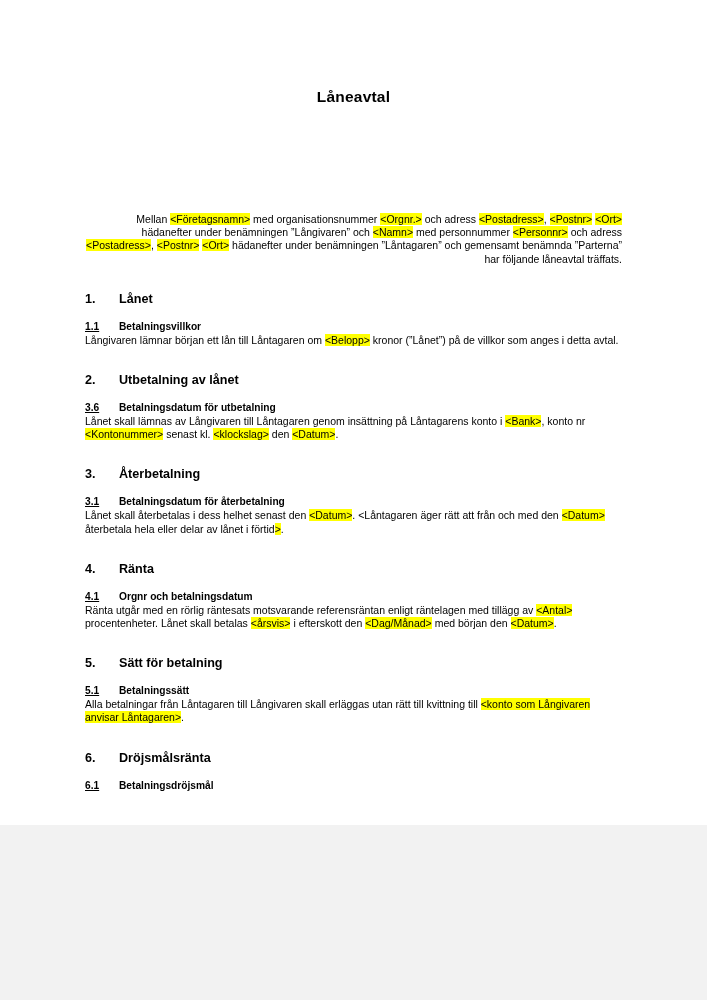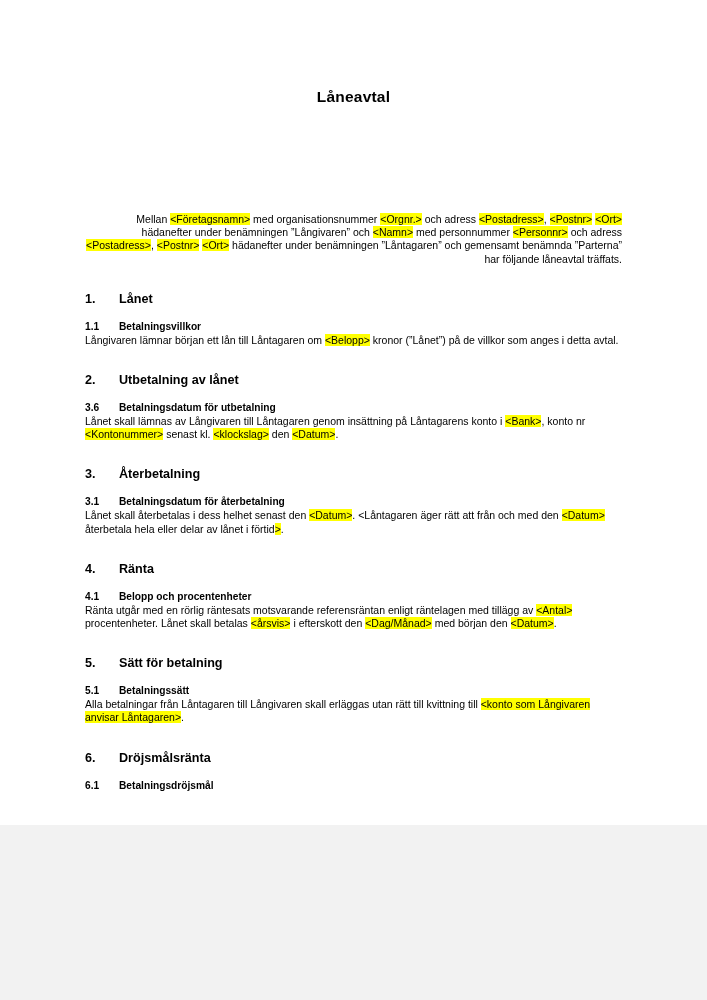--- a/index.html
+++ b/index.html
@@ -51,20 +51,21 @@
   }
   .sub-head {
     display: flex;
     font-size: 10.2px;
     font-weight: bold;
     margin-bottom: 2px;
   }
   .sub-num {
     width: 34px;
     flex: 0 0 34px;
+    text-decoration: underline;
   }
   .body-text {
     font-size: 10.5px;
     line-height: 13.2px;
   }
   mark {
     background: #ffff00;
     color: #000000;
     padding: 0;
   }
@@ -119,21 +120,21 @@
           </div>
           <div class="body-text"><span>Lånet skall återbetalas i dess helhet senast den </span><mark>&lt;Datum&gt;</mark><span>. &lt;</span><span>Låntagaren äger rätt att från och med den </span><mark>&lt;Datum&gt;</mark><span> återbetala hela eller delar av lånet i förtid</span><mark>&gt;</mark><span>.</span></div>
         </div>
         <div class="section">
           <div class="sec-head">
             <span class="sec-num">4.</span>
             <span>Ränta</span>
           </div>
           <div class="sub-head">
             <span class="sub-num">4.1</span>
-            <span>Belopp och procentenheter</span>
+            <span>Orgnr och betalningsdatum</span>
           </div>
           <div class="body-text"><span>Ränta utgår med en rörlig räntesats motsvarande referensräntan enligt räntelagen med tillägg av </span><mark>&lt;Antal&gt;</mark><span> procentenheter. Lånet skall betalas </span><mark>&lt;årsvis&gt;</mark><span> i efterskott den </span><mark>&lt;Dag/Månad&gt;</mark><span> med början den </span><mark>&lt;Datum&gt;</mark><span>.</span></div>
         </div>
         <div class="section">
           <div class="sec-head">
             <span class="sec-num">5.</span>
             <span>Sätt för betalning</span>
           </div>
           <div class="sub-head">
             <span class="sub-num">5.1</span>

